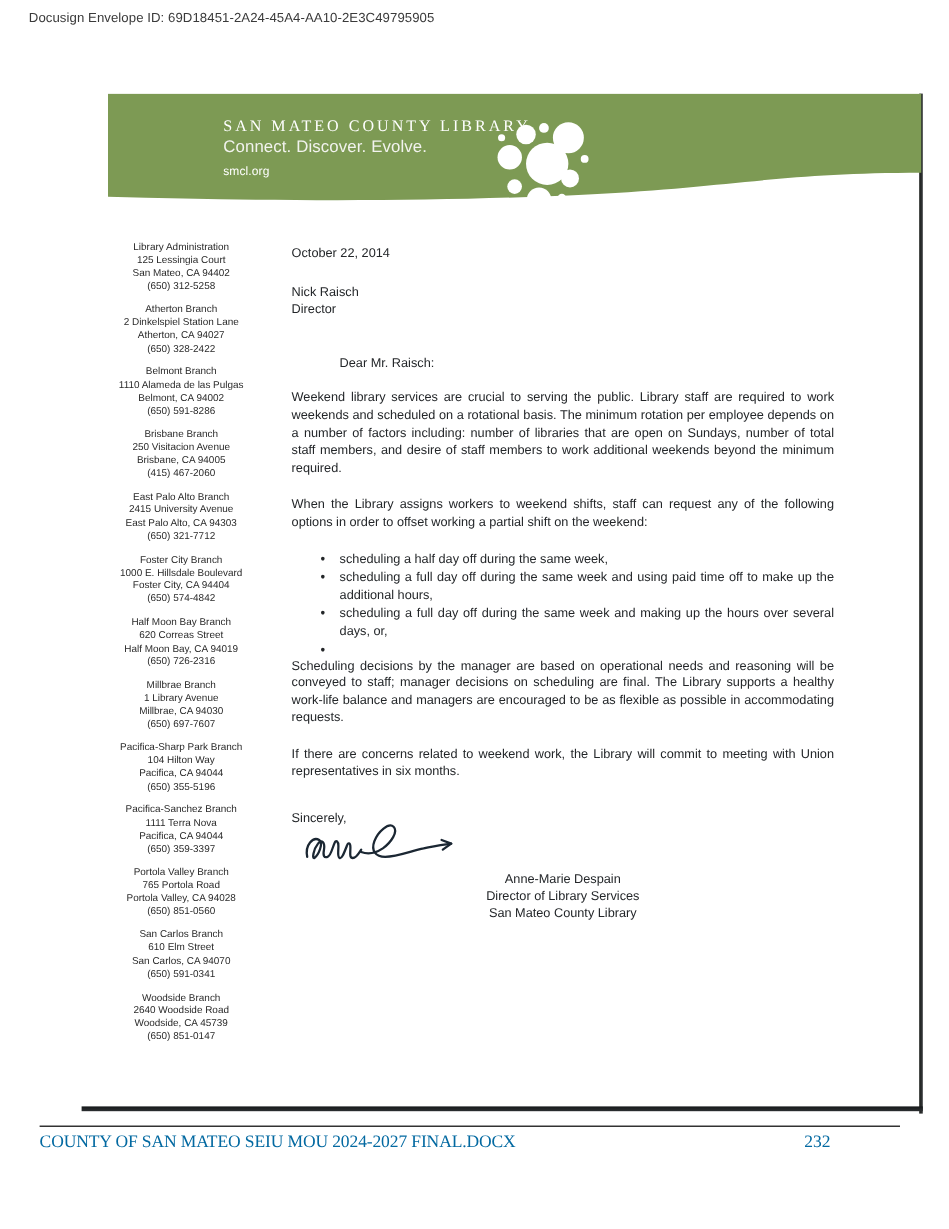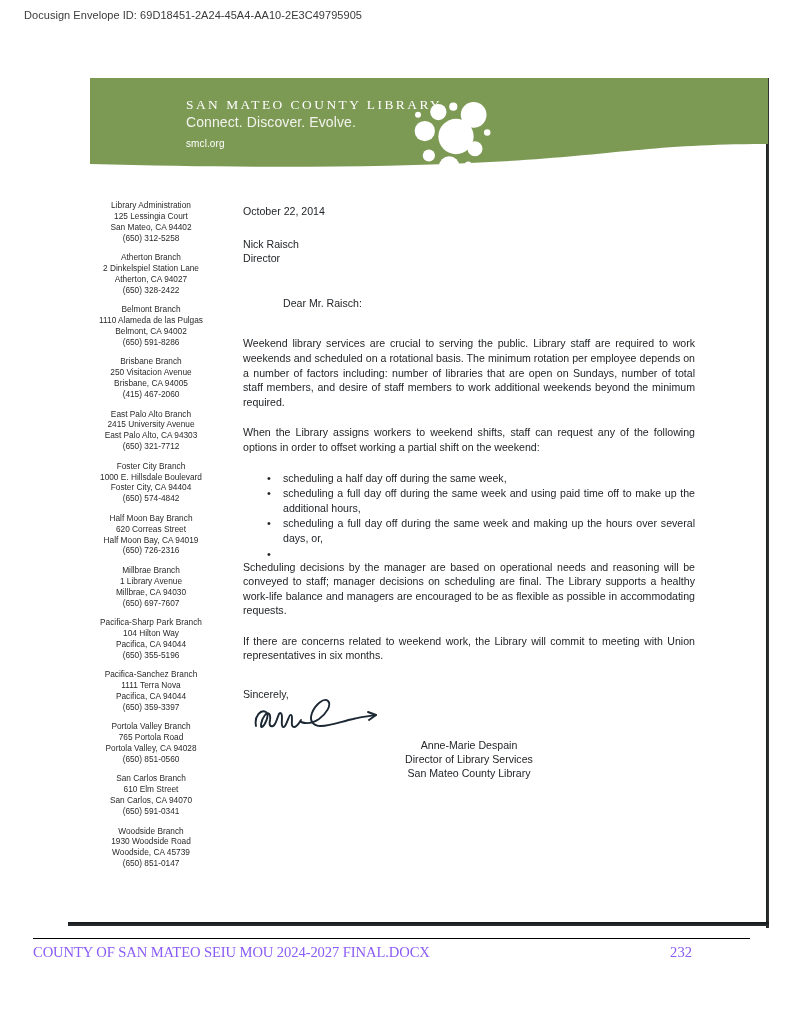--- a/index.html
+++ b/index.html
@@ -150,21 +150,21 @@
   .letter-date {
     margin-bottom: 18px;
   }
   .recipient-line {
     display: block;
   }
   .recipient-block {
     margin-bottom: 30px;
   }
   .salutation {
-    margin-bottom: 26px;
+    margin-bottom: 14px;
     padding-left: 40px;
   }
   .body-par {
     text-align: justify;
     margin-bottom: 16px;
   }
   .bullet-list {
     list-style: none;
     margin: 4px 0 14px 0;
     padding: 0;
@@ -214,21 +214,21 @@
     left: 33px;
     top: 938px;
     width: 717px;
     border-top: 1.3px solid #000000;
     padding-top: 5px;
     display: flex;
     align-items: baseline;
     justify-content: space-between;
     font-family: "Liberation Serif", serif;
     font-size: 14.6px;
-    color: #8b5cf6;
+    color: #0369a1;
   }
   .footer-title {
     letter-spacing: -0.1px;
     white-space: nowrap;
   }
   .footer-page {
     padding-right: 58px;
   }
 </style>
 </head>
@@ -335,21 +335,21 @@
       <span class="branch-line">(650) 851-0560</span>
     </div>
     <div class="branch-block">
       <span class="branch-name">San Carlos Branch</span>
       <span class="branch-line">610 Elm Street</span>
       <span class="branch-line">San Carlos, CA  94070</span>
       <span class="branch-line">(650) 591-0341</span>
     </div>
     <div class="branch-block">
       <span class="branch-name">Woodside Branch</span>
-      <span class="branch-line">1930 Woodside Road</span>
+      <span class="branch-line">2640 Woodside Road</span>
       <span class="branch-line">Woodside, CA  45739</span>
       <span class="branch-line">(650) 851-0147</span>
     </div>
   </div>
 
 <div class="letter-body">
 
   <div class="letter-date">October 22, 2014</div>
 
   <div class="recipient-block" id="recipient-block">

